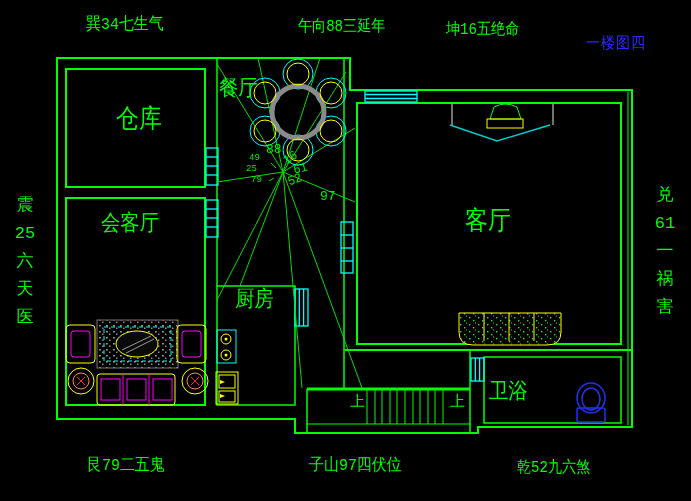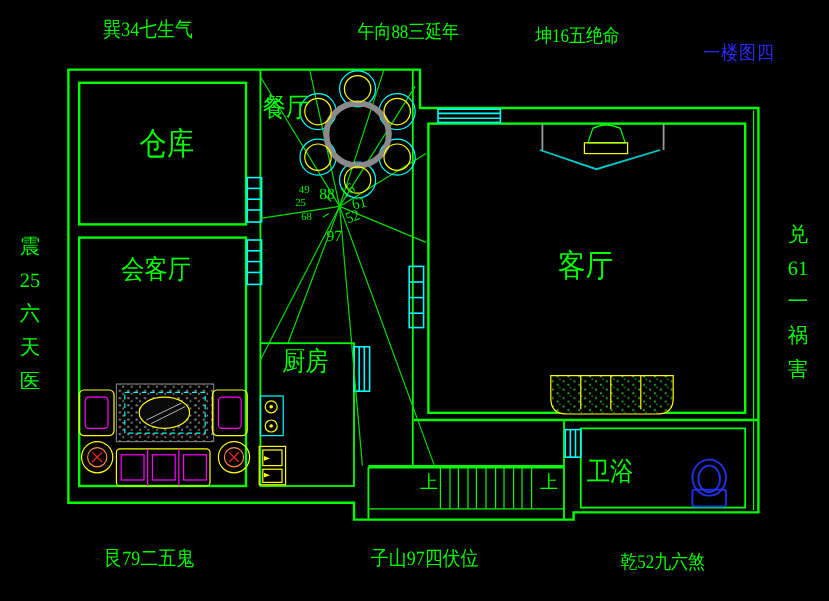--- a/index.html
+++ b/index.html
@@ -1,18 +1,18 @@
 <!DOCTYPE html>
 <html><head>
 <meta charset="utf-8">
 <style>
   html,body{margin:0;padding:0;background:#000;}
   #canvas{
     position:relative;width:691px;height:501px;background:#000;overflow:hidden;
-    font-family:Liberation Serif, serif;
+    font-family:Liberation Mono, monospace;
   }
   #plan-svg{position:absolute;left:0;top:0;}
   .lbl{
     position:absolute;color:#00ff00;line-height:1.1;
     white-space:pre-line;transform-origin:0 0;pointer-events:none;
   }
   .cjk{transform:scaleX(0.88);}
   .ann{font-size:17px;}
   .ann-sm{font-size:16px;}
   .vert{font-size:17px;line-height:28px;width:30px;text-align:center;}
@@ -239,22 +239,22 @@
   <div class="lbl room-big cjk" style="left:116px;top:106px;">仓库</div>
   <div class="lbl room cjk" style="left:219px;top:78px;">餐厅</div>
   <div class="lbl room cjk" style="left:101px;top:213px;">会客厅</div>
   <div class="lbl room-big cjk" style="left:465px;top:208px;">客厅</div>
   <div class="lbl room cjk" style="left:235px;top:289px;">厨房</div>
   <div class="lbl room cjk" style="left:489px;top:381px;">卫浴</div>
 
   <div class="lbl up" style="left:350px;top:395px;">上</div>
   <div class="lbl up" style="left:450px;top:395px;">上</div>
 
-  <div class="lbl cnum" style="left:266px;top:143px;margin-top:12px;">88</div>
+  <div class="lbl cnum" style="left:266px;top:143px;">88</div>
   <div class="lbl cnum rot16" style="left:281px;top:156px;">16</div>
   <div class="lbl cnum rot61" style="left:292px;top:164px;">61</div>
   <div class="lbl cnum rot52" style="left:286px;top:176px;">52</div>
-  <div class="lbl cnum" style="left:272px;top:190px;">97</div>
+  <div class="lbl cnum" style="left:272px;top:190px;padding-left:48px;">97</div>
   <div class="lbl cnum-sm" style="left:249px;top:154px;">49</div>
   <div class="lbl cnum-sm" style="left:246px;top:165px;">25</div>
-  <div class="lbl cnum-sm" style="left:251px;top:176px;">68</div>
+  <div class="lbl cnum-sm" style="left:251px;top:176px;">79</div>
 
 </div>
 
 </body></html>

